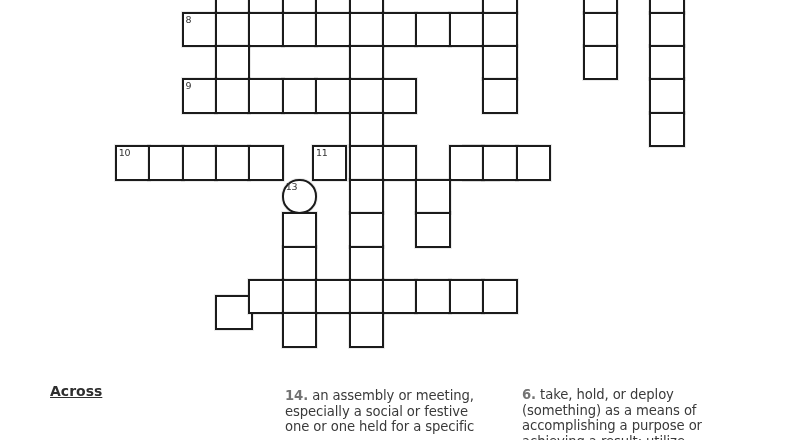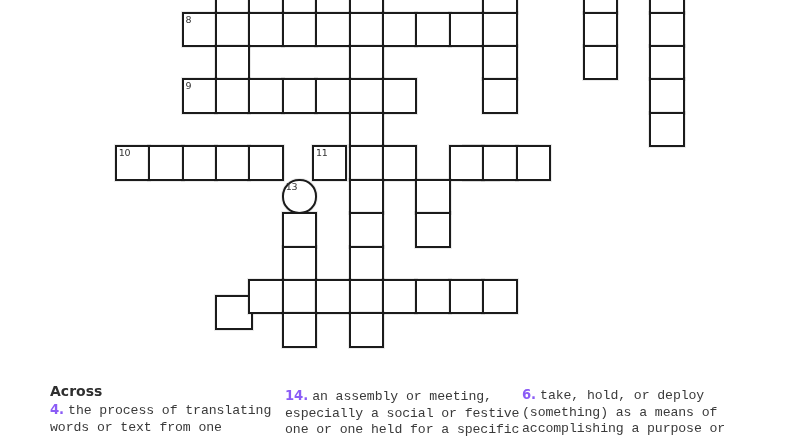--- a/index.html
+++ b/index.html
@@ -34,31 +34,32 @@
     user-select:none;
   }
   .clues-area{position:absolute;inset:0;color:var(--text);}
   .clue-col{position:absolute;}
   .col-left{left:50px;top:383px;width:240px;}
   .col-mid{left:285px;top:388px;width:240px;}
   .col-right{left:522px;top:387px;width:272px;}
   .clues-header{
     font-size:14px;
     font-weight:bold;
+    text-decoration:underline;
     color:#2f2f2f;
     margin:0 0 3px 0;
   }
   .clue{
     margin:0;
     font-size:13.2px;
     line-height:15.7px;
     letter-spacing:-0.1px;
   }
-  .clue-num{font-weight:bold;color:#8b5cf6;}
-  .clue-text{white-space:pre-line;font-family:Liberation Mono, monospace;}
+  .clue-num{font-weight:bold;color:#737373;}
+  .clue-text{white-space:pre-line;}
 </style>
 </head>
 <body>
 
 <div class="screen">
   <div class="grid-area" id="grid">
       <div class="cell" style="left: 214.96px; top: -21.8px;"></div>
       <div class="cell" style="left: 248.38px; top: -21.8px;"></div>
       <div class="cell" style="left: 281.8px; top: -21.8px;"></div>
       <div class="cell" style="left: 315.22px; top: -21.8px;"></div>
@@ -137,22 +138,20 @@
       <div class="cell" style="left: 415.48px; top: 278.98px;"></div>
       <div class="cell" style="left: 448.9px; top: 278.98px;"></div>
       <div class="cell" style="left: 482.32px; top: 278.98px;"></div>
       <div class="cell" style="left: 281.8px; top: 312.4px;"></div>
       <div class="cell" style="left: 348.64px; top: 312.4px;"></div>
     </div>
 
   <div class="clues-area">
     <div class="clue-col col-left">
       <div class="clues-header">Across</div>
-      <p class="clue"><span class="clue-num">4.</span> <span class="clue-text">the process of translating
-words or text from one</span></p>
     </div>
     <div class="clue-col col-mid">
       <p class="clue"><span class="clue-num">14.</span> <span class="clue-text">an assembly or meeting,
 especially a social or festive
 one or one held for a specific</span></p>
     </div>
     <div class="clue-col col-right">
       <p class="clue"><span class="clue-num">6.</span> <span class="clue-text">take, hold, or deploy
 (something) as a means of
 accomplishing a purpose or

